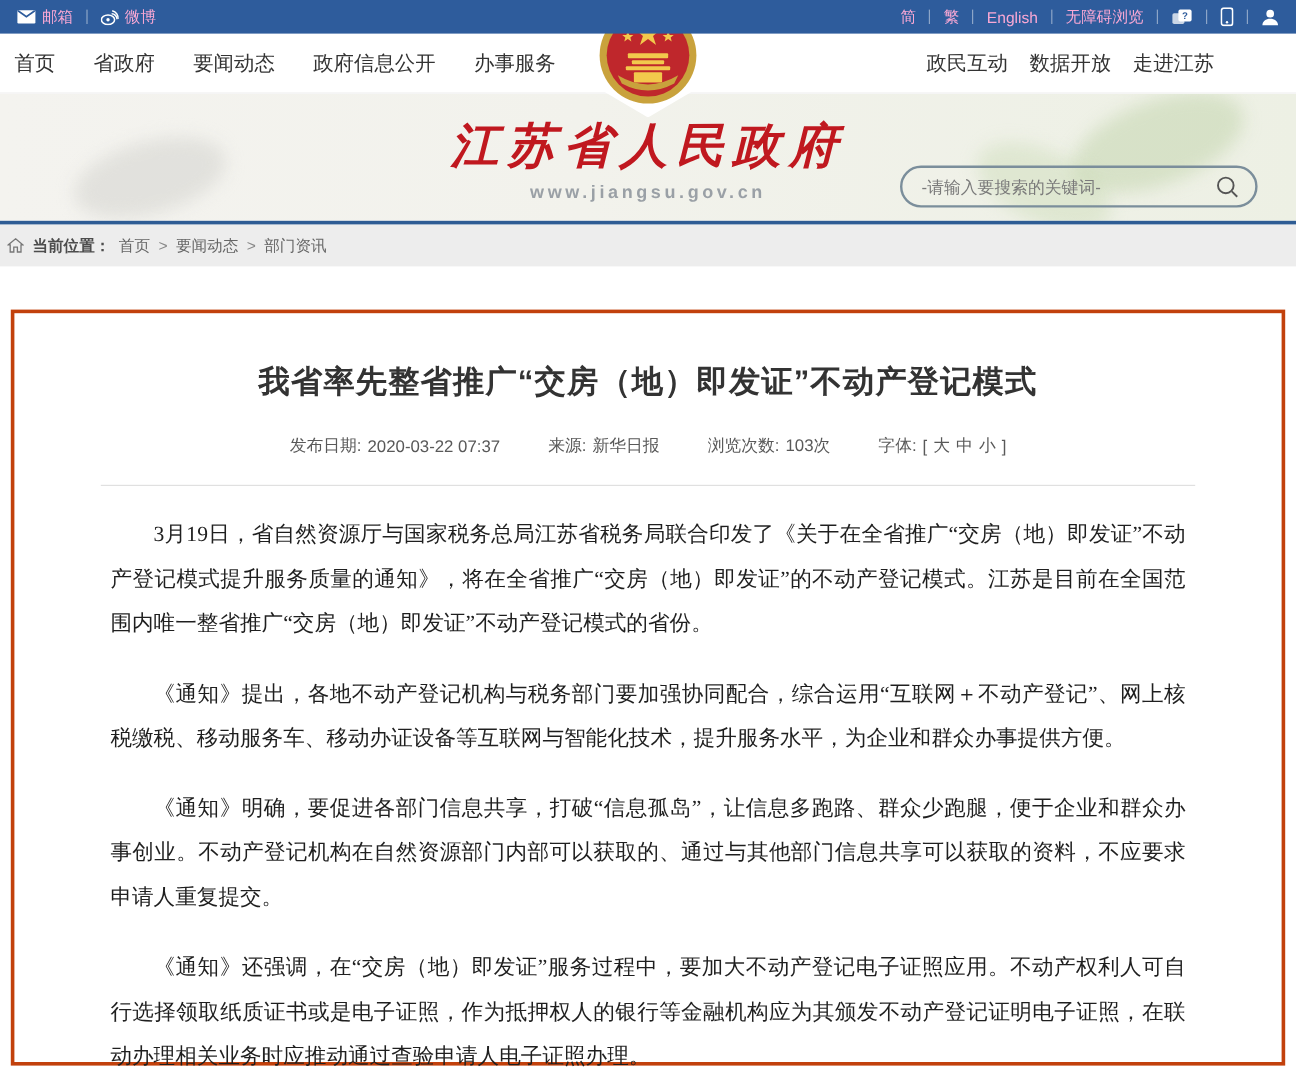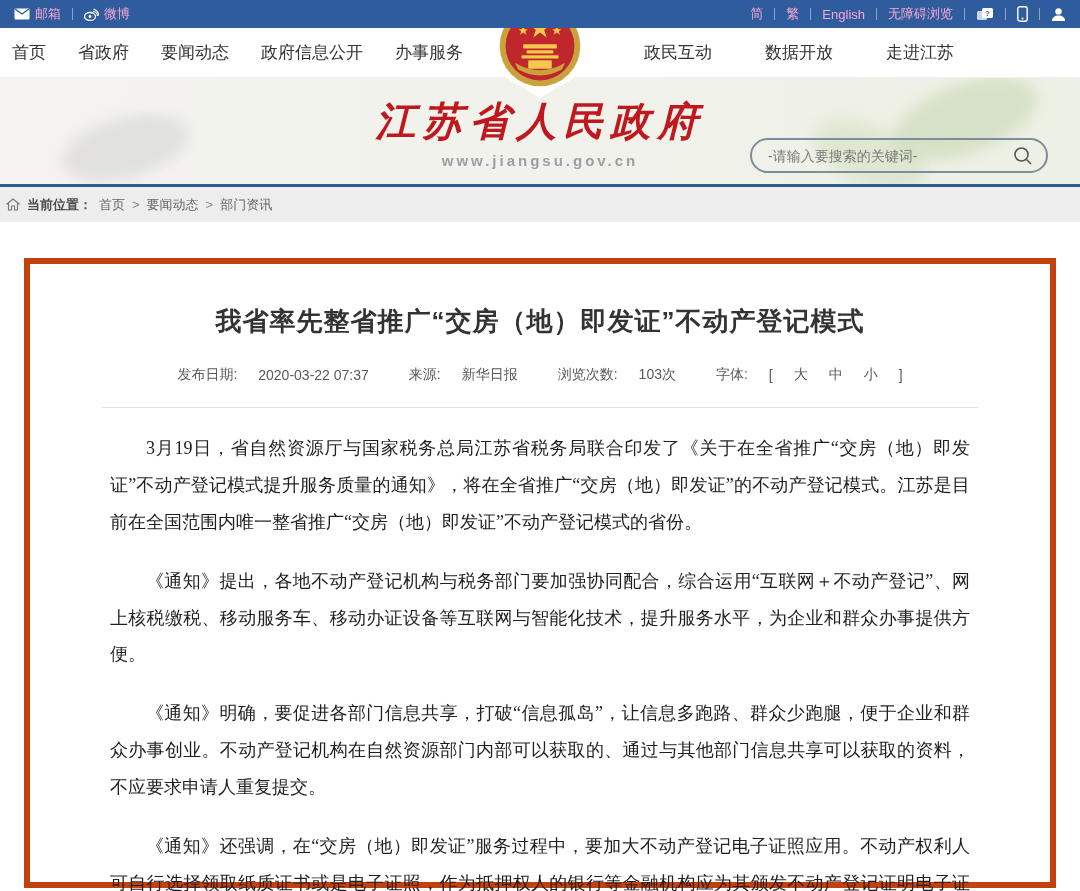--- a/index.html
+++ b/index.html
@@ -13,21 +13,21 @@
   .tb-group { display:flex; align-items:center; }
   .tb-link { display:flex; align-items:center; gap:5px; color:#f9a8d4; cursor:pointer; white-space:nowrap; }
   .tb-sep { width:1px; height:12px; background:rgba(255,255,255,.45); margin:0 11px; }
   .tb-ico svg { display:block; }
 
   
   .navbar { height:50px; background:#fff; display:flex; align-items:center;
             padding:0 12px; font-size:17px; color:#333; position:relative; z-index:2;
             border-bottom:1px solid #f0f0f0; }
   .nav-left { display:flex; gap:32px; }
-  .nav-right { display:flex; gap:53px; margin-left:auto; margin-right:114px; }
+  .nav-right { display:flex; gap:18px; margin-left:auto; margin-right:56px; }
   .nav-item { cursor:pointer; white-space:nowrap; }
 
   
   .emblem-badge { position:absolute; left:50%; top:0; transform:translateX(-50%);
                   width:126px; height:98px; background:#fff; z-index:5;
                   clip-path:polygon(0 0,100% 0,100% 62%,50% 100%,0 62%);
                   display:flex; justify-content:center; }
   .emblem-badge svg { margin-top:4px; }
 
   
@@ -53,27 +53,27 @@
   .blue-line { height:3px; background:#2e5c94; position:relative; z-index:2; }
 
   
   .breadcrumb { height:35px; background:#ededed; display:flex; align-items:center;
                 padding:0 6px; font-size:13px; color:#666; gap:7px; }
   .crumb-label { color:#4d4d4d; font-weight:bold; }
   .crumb-link { color:#666; cursor:pointer; }
   .crumb-sep { color:#888; }
 
   
-  .content-box { margin:36px 24px 0; background:#fff; border:6px solid #c2410c;
+  .content-box { margin:36px 9px 0; background:#fff; border:3px solid #c2410c;
                  height:630px; padding-top:40px; }
   .article-title { text-align:center; font-size:26px; font-weight:bold; color:#333;
                    letter-spacing:1px; }
   .meta { display:flex; justify-content:center; gap:40px; margin-top:27px;
           font-size:14px; color:#595959; }
-  .meta-item { display:flex; gap:21px; align-items:center; white-space:nowrap; }
+  .meta-item { display:flex; gap:5px; align-items:center; white-space:nowrap; }
   .font-size-btn { cursor:pointer; color:#595959; }
   .divider { border:none; border-top:1px solid #e0e0e0; margin:23px 72px 0; }
   .article-body { margin:15px 80px 0; font-family:"Liberation Serif", serif;
                   font-size:18px; line-height:2.05; color:#1f1f1f; }
   .article-body p { text-indent:2em; margin-top:22px; text-align:justify; }
 </style>
 </head>
 <body>
 
 <div>

